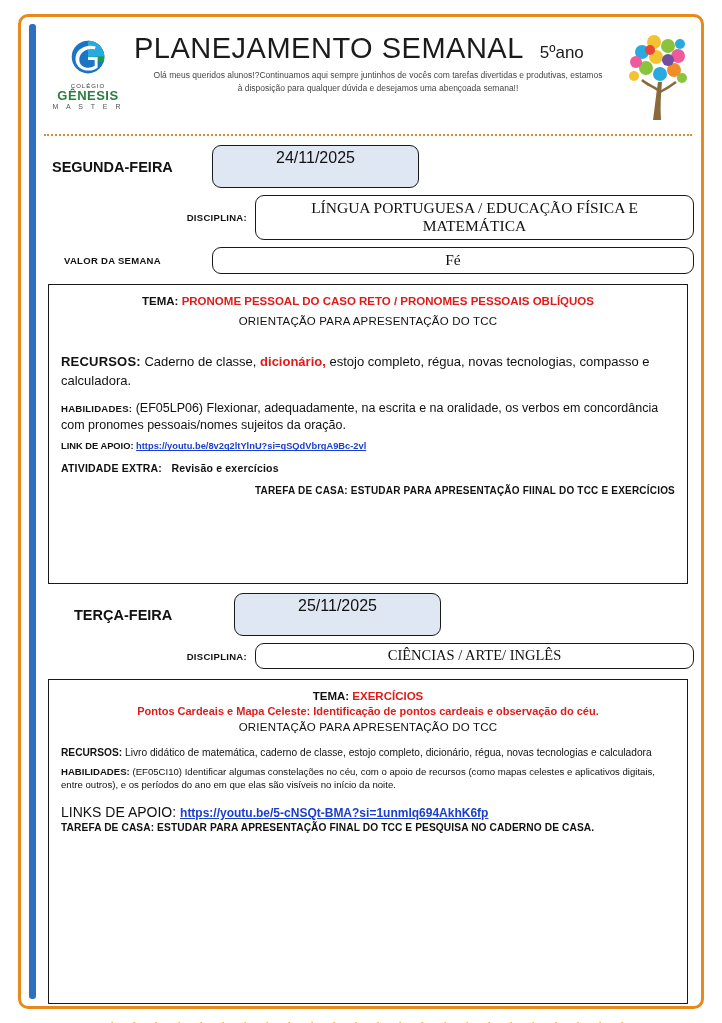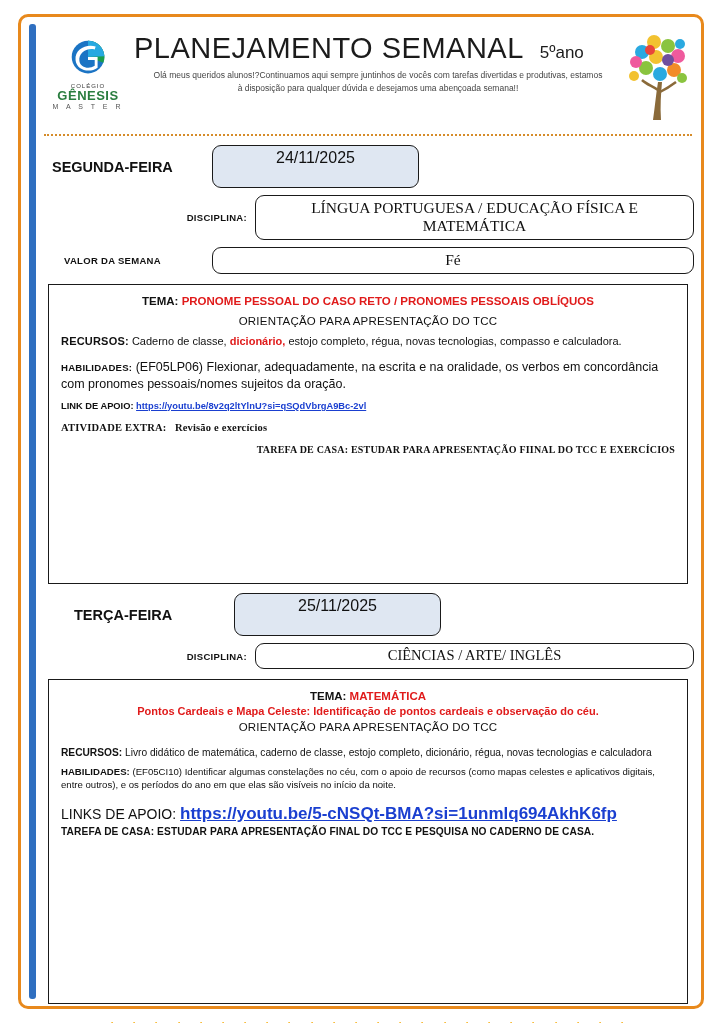--- a/index.html
+++ b/index.html
@@ -210,23 +210,23 @@
   }
   .center-bold {
     text-align: center;
     font-weight: normal;
     font-size: 11.5px;
     color: #111;
     letter-spacing: 0.2px;
     margin-top: 8px;
   }
   .para {
-    font-size: 11px;
-    color: #111;
-    margin-top: 7px;
+    font-size: 13px;
+    color: #111;
+    margin-top: 26px;
     line-height: 1.45;
   }
   .para .lbl {
     font-weight: bold;
     letter-spacing: 0.2px;
   }
   .para .red-bold {
     color: #e01b1b;
     font-weight: bold;
   }
@@ -251,21 +251,20 @@
     color: #1a3fd0;
     text-decoration: underline;
     font-weight: bold;
   }
   .bold-row {
     font-size: 10.5px;
     font-weight: bold;
     margin-top: 11px;
     color: #111;
     letter-spacing: 0.2px;
-    font-family: Liberation Serif, serif;
   }
   .bold-row.sm { font-size: 10px; text-align: right; }
 
   
   .p2-recursos {
     font-size: 10.2px;
     margin-top: 13px;
     line-height: 1.35;
     color: #111;
   }
@@ -274,21 +273,21 @@
     margin-top: 6px;
     line-height: 1.35;
     color: #111;
   }
   .p2-links {
     font-size: 14px;
     margin-top: 12px;
     color: #111;
   }
   .p2-links .lbl { font-weight: normal; }
-  .p2-links .link { font-size: 17px; text-align: right; }
+  .p2-links .link { font-size: 12px; text-align: right; }
   .p2-tarefa {
     font-size: 10.2px;
     font-weight: bold;
     margin-top: 0;
     line-height: 1.5;
     color: #111;
     letter-spacing: 0.1px;
   }
 
   
@@ -415,21 +414,21 @@
     </div>
 
     <div class="field-row">
       <div class="field-label w-disc">DISCIPLINA:</div>
       <div class="field-box tall">CIÊNCIAS / ARTE/ INGLÊS</div>
     </div>
 
     <div class="panel panel-2">
       <div class="tema-line">
         <span class="tema-label">TEMA:</span>
-        <span class="tema-red">MATEMÁTICA</span>
+        <span class="tema-red">EXERCÍCIOS</span>
       </div>
       <div class="center-red-bold">Pontos Cardeais e Mapa Celeste: Identificação de pontos cardeais e observação do céu.</div>
       <div class="center-bold" style="margin-top:1px;">ORIENTAÇÃO PARA  APRESENTAÇÃO  DO TCC</div>
 
       <div class="p2-recursos">
         <span class="lbl" style="font-weight:bold;">RECURSOS:</span>
         <span>Livro didático de matemática, caderno de classe, estojo completo, dicionário, régua, novas tecnologias e calculadora</span>
       </div>
 
       <div class="p2-hab">

